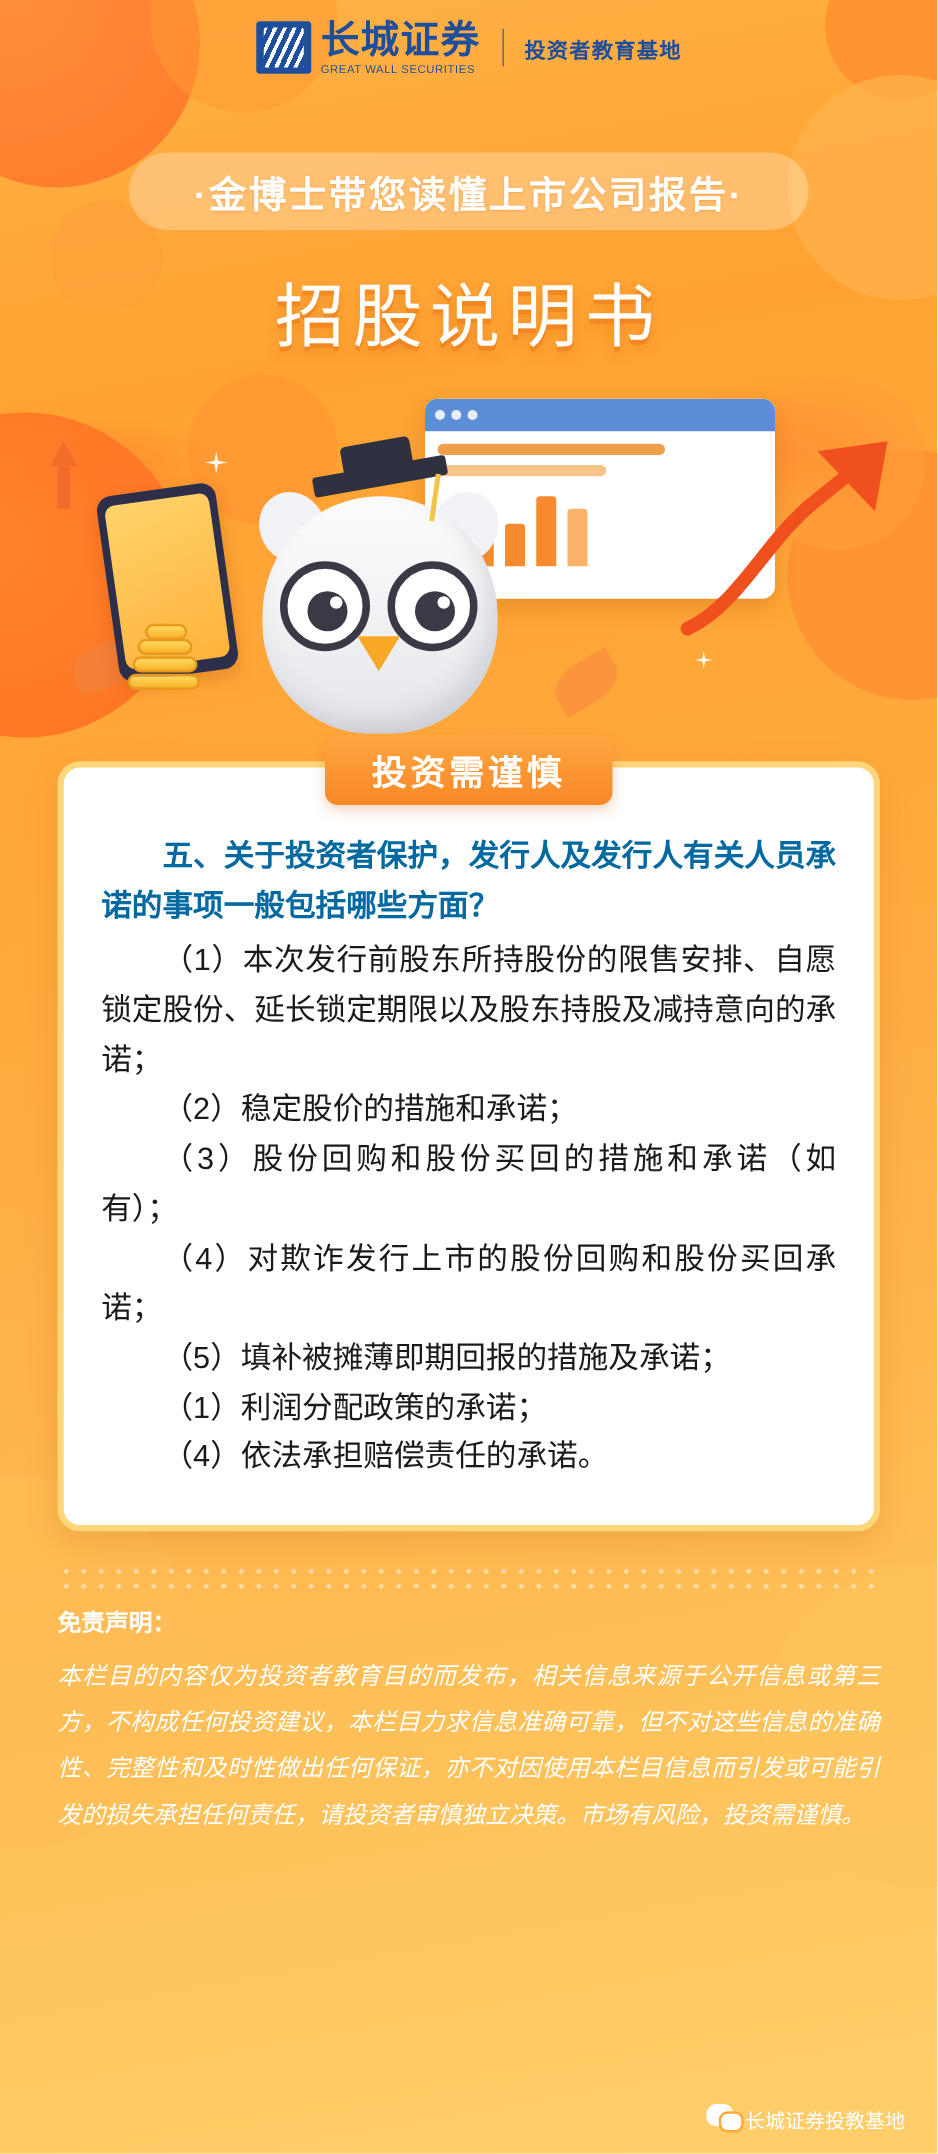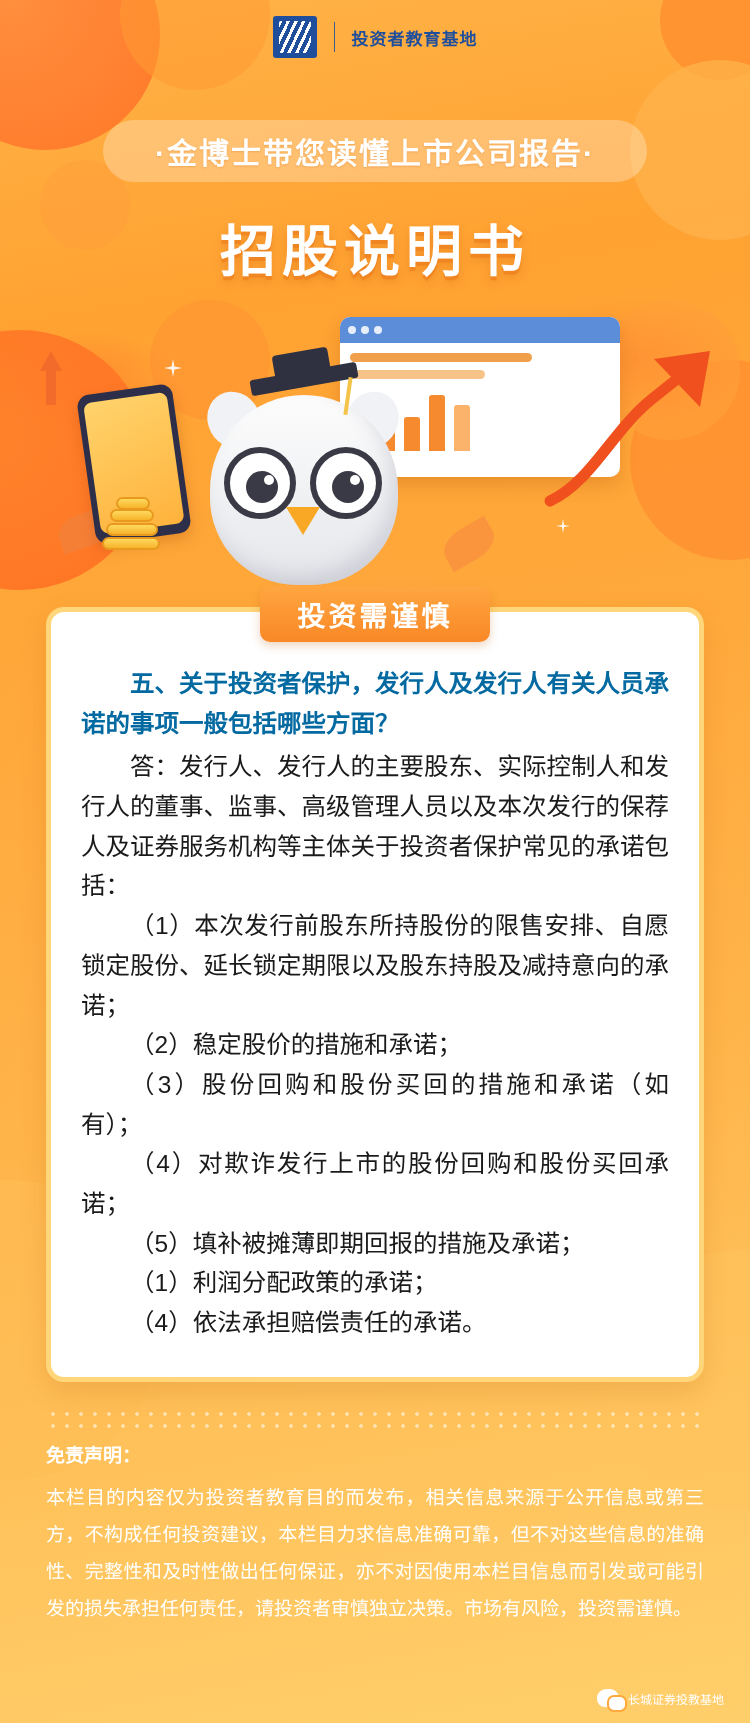--- a/index.html
+++ b/index.html
@@ -92,21 +92,21 @@
     font-size: 30px;
     font-weight: bold;
     letter-spacing: 2px;
     text-shadow: 0 1px 2px rgba(200,90,0,.25);
   }
   .main-title {
     position: relative;
     margin-top: 24px;
     text-align: center;
     font-size: 56px;
-    font-weight: bold;
+    font-weight: normal;
     letter-spacing: 6px;
     color: #ffffff;
     text-shadow: 0 4px 0 rgba(235,120,25,.55), 0 6px 10px rgba(190,80,0,.25);
   }
 
   
   .illus { position: relative; height: 300px; margin-top: 14px; }
   .phone {
     position: absolute; left: 86px; top: 88px;
     width: 96px; height: 150px;
@@ -240,27 +240,27 @@
     opacity: .9;
   }
 
   
   .disc {
     position: relative;
     width: 658px; margin: 6px auto 0;
     color: #ffffff;
   }
   .disc-title { font-size: 19px; font-weight: bold; margin-bottom: 12px; }
-  .disc-body { font-size: 19px; line-height: 1.95; text-align: justify; }
+  .disc-body { font-size: 19px; line-height: 1.95; text-align: justify; font-style: italic; }
 
   
   .footer {
     position: absolute; right: 26px; bottom: 16px;
-    display: flex; align-items: flex-end; gap: 9px;
-    color: #ffffff; font-size: 12px;
+    display: flex; align-items: flex-start; gap: 9px;
+    color: #ffffff; font-size: 16px;
   }
   .wechat-icon {
     width: 22px; height: 18px; background: #ffffff; border-radius: 9px 9px 8px 8px; position: relative; flex: none;
   }
   .wechat-icon::before {
     content:""; position:absolute; left: 10px; top: 6px; width: 16px; height: 13px;
     background:#ffffff; border-radius: 7px; border: 2px solid #ffa93c;
   }
 </style>
 </head>
@@ -277,20 +277,24 @@
   <div class="blob b7"></div>
   <div class="blob b8"></div>
   <div class="blob b9"></div>
   <div class="blob b10"></div>
   <div class="blob b11"></div>
   <div class="wave"></div>
 
   <div class="logo-bar">
     <div class="logo-wrap">
       <div class="logo-mark"></div>
+      <div>
+        <div class="logo-cn">长城证券</div>
+        <div class="logo-en">GREAT WALL SECURITIES</div>
+      </div>
       <div class="logo-divider"></div>
       <div class="logo-sub">投资者教育基地</div>
     </div>
   </div>
 
   <div class="title-pill">
     <span>·金博士带您读懂上市公司报告·</span>
   </div>
   <div class="main-title">招股说明书</div>
 
@@ -348,21 +352,20 @@
       <div class="tassel"></div>
     </div>
 
     <div class="spark s1"></div>
     <div class="spark s2"></div>
   </div>
 
   <div class="card">
     <div class="card-badge">投资需谨慎</div>
     <p class="q">五、关于投资者保护，发行人及发行人有关人员承诺的事项一般包括哪些方面？</p>
-    <p class="p">答：发行人、发行人的主要股东、实际控制人和发行人的董事、监事、高级管理人员以及本次发行的保荐人及证券服务机构等主体关于投资者保护常见的承诺包括：</p>
     <p class="p">（1）本次发行前股东所持股份的限售安排、自愿锁定股份、延长锁定期限以及股东持股及减持意向的承诺；</p>
     <p class="p">（2）稳定股价的措施和承诺；</p>
     <p class="p">（3）股份回购和股份买回的措施和承诺（如有）；</p>
     <p class="p">（4）对欺诈发行上市的股份回购和股份买回承诺；</p>
     <p class="p">（5）填补被摊薄即期回报的措施及承诺；</p>
     <p class="p">（1）利润分配政策的承诺；</p>
     <p class="p">（4）依法承担赔偿责任的承诺。</p>
   </div>
 
   <div class="dots"></div>

